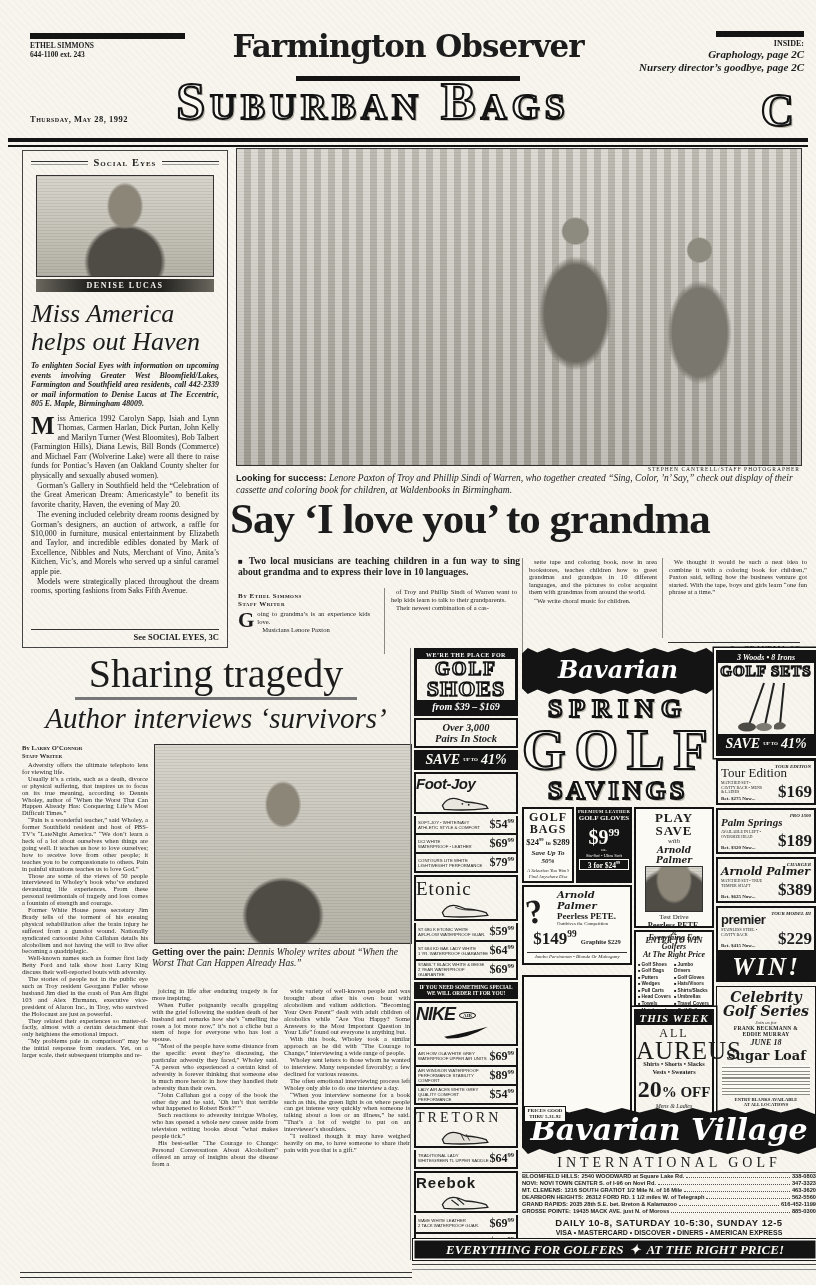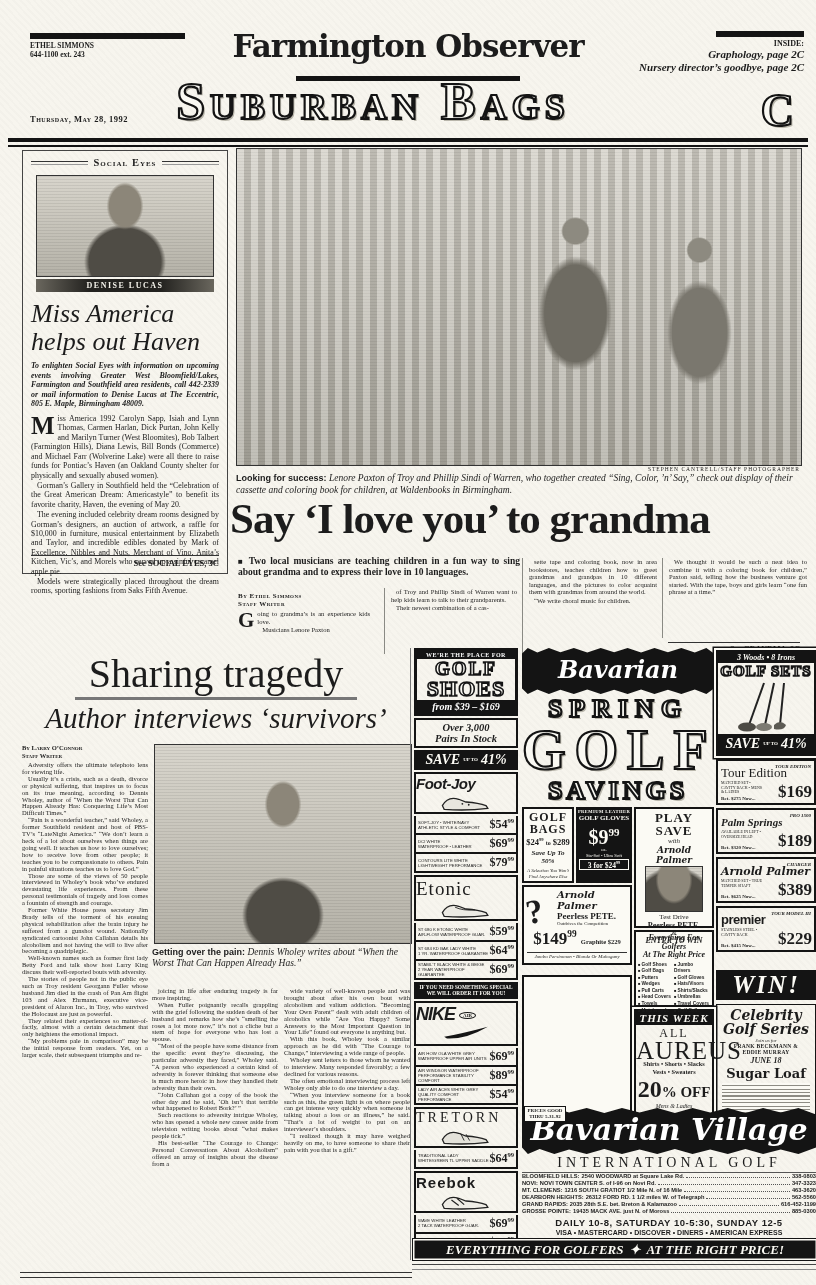--- a/index.html
+++ b/index.html
@@ -34,21 +34,21 @@
   #paper{left:0;right:0;top:28px;text-align:center;font-family:"DejaVu Serif",serif;font-weight:bold;font-size:31px;letter-spacing:-1px;}
   #paper-rule{left:296px;top:76px;width:224px;height:5px;background:#141414;}
   #inside{right:12px;top:39px;text-align:right;}
   #inside .lbl{font-size:8px;font-weight:bold;}
   #inside .it{font-style:italic;font-weight:bold;font-size:11px;line-height:13px;}
   #suburban{left:0;right:70px;top:76px;text-align:center;font-variant:small-caps;font-weight:bold;font-size:52px;letter-spacing:5px;line-height:1;}
   #secletter{right:22px;top:84px;font-size:46px;font-weight:bold;}
   #pgdate{left:30px;top:114px;font-size:8.5px;font-weight:bold;letter-spacing:.5px;font-variant:small-caps;}
   #headrule{left:8px;right:8px;top:138px;height:3px;border-top:4px solid #141414;border-bottom:2px solid #141414;}
   
-  #sebox{left:22px;top:150px;width:206px;height:424px;border:1px solid #444;padding:4px 8px;box-sizing:border-box;}
+  #sebox{left:22px;top:150px;width:206px;height:498px;border:1px solid #444;padding:4px 8px;box-sizing:border-box;}
   .sehead{display:flex;align-items:center;gap:5px;margin-top:2px;}
   .sehead .ln{flex:1;border-top:1px solid #333;border-bottom:1px solid #999;height:2px;}
   .sehead .t{font-size:9.5px;font-weight:bold;font-variant:small-caps;letter-spacing:1px;}
   #sephoto{width:176px;height:100px;margin:7px auto 0;}
   #selabel{width:178px;margin:2px auto 0;height:13px;background:linear-gradient(90deg,#6a675e,#23221f 30%,#23221f 70%,#6a675e);color:#f4f2ea;font-size:8px;font-weight:bold;letter-spacing:1.5px;text-align:center;line-height:13px;}
   #sehl{font-style:italic;font-size:26px;line-height:1.06;margin:8px 0 6px;}
   #seintro{font-style:italic;font-weight:bold;font-size:7.9px;line-height:9.6px;}
   #sebody{font-size:7.9px;line-height:9.4px;margin-top:5px;}
   #sebody p{margin:0 0 1px;text-indent:6px;}
   #sebody p.first{text-indent:0;}
@@ -184,21 +184,21 @@
   #setsbox .clubs{width:64px;height:52px;margin:1px auto;display:block;}
   .prod{border:2px solid #141414;margin-top:3px;padding:2px 3px;position:relative;height:38px;box-sizing:content-box;}
   .prod .brand0{font-size:13px;}
   .prod .brand1{font-weight:bold;font-style:italic;font-size:11px;}
   .prod .brand2{font-family:"DejaVu Serif",serif;font-style:italic;font-weight:bold;font-size:11px;}
   .prod .brand3{font-family:"Liberation Sans",sans-serif;font-weight:bold;font-size:13px;letter-spacing:-.5px;}
   .prod .model{position:absolute;right:3px;top:3px;font-size:5px;font-style:italic;font-weight:bold;}
   .prod .note{font-size:4px;line-height:4.6px;width:44px;text-transform:uppercase;}
   .prod .ret{position:absolute;left:3px;bottom:2px;font-size:5px;font-weight:bold;}
   .prod .price{position:absolute;right:2px;bottom:1px;font-size:17px;font-weight:900;}
-  #winbox{margin-top:18px;background:#141414;color:#fbfaf4;text-align:center;font-weight:900;font-style:italic;font-size:25px;line-height:30px;height:30px;letter-spacing:2px;}
+  #winbox{margin-top:0;background:#141414;color:#fbfaf4;text-align:center;font-weight:900;font-style:italic;font-size:25px;line-height:30px;height:30px;letter-spacing:2px;}
   #celeb{margin-top:4px;border:1px solid #141414;padding:3px 3px 2px;text-align:center;height:138px;box-sizing:border-box;}
   #celeb .t{font-family:"DejaVu Serif",serif;font-style:italic;font-weight:bold;font-size:14px;line-height:14px;}
   #celeb .join{font-size:5px;font-style:italic;margin-top:2px;}
   #celeb .nm{font-size:5.5px;font-weight:bold;letter-spacing:.3px;}
   #celeb .dt{font-size:8px;font-weight:bold;font-style:italic;margin-top:1px;}
   #celeb .rs{font-family:"DejaVu Serif",serif;font-weight:bold;font-size:13px;margin-top:1px;}
   #celeb .fp{height:30px;margin:2px 2px;}
   #celeb .en{font-size:4.6px;font-weight:bold;line-height:5.4px;}
   
   #adbottom{left:522px;top:1108px;width:294px;}

